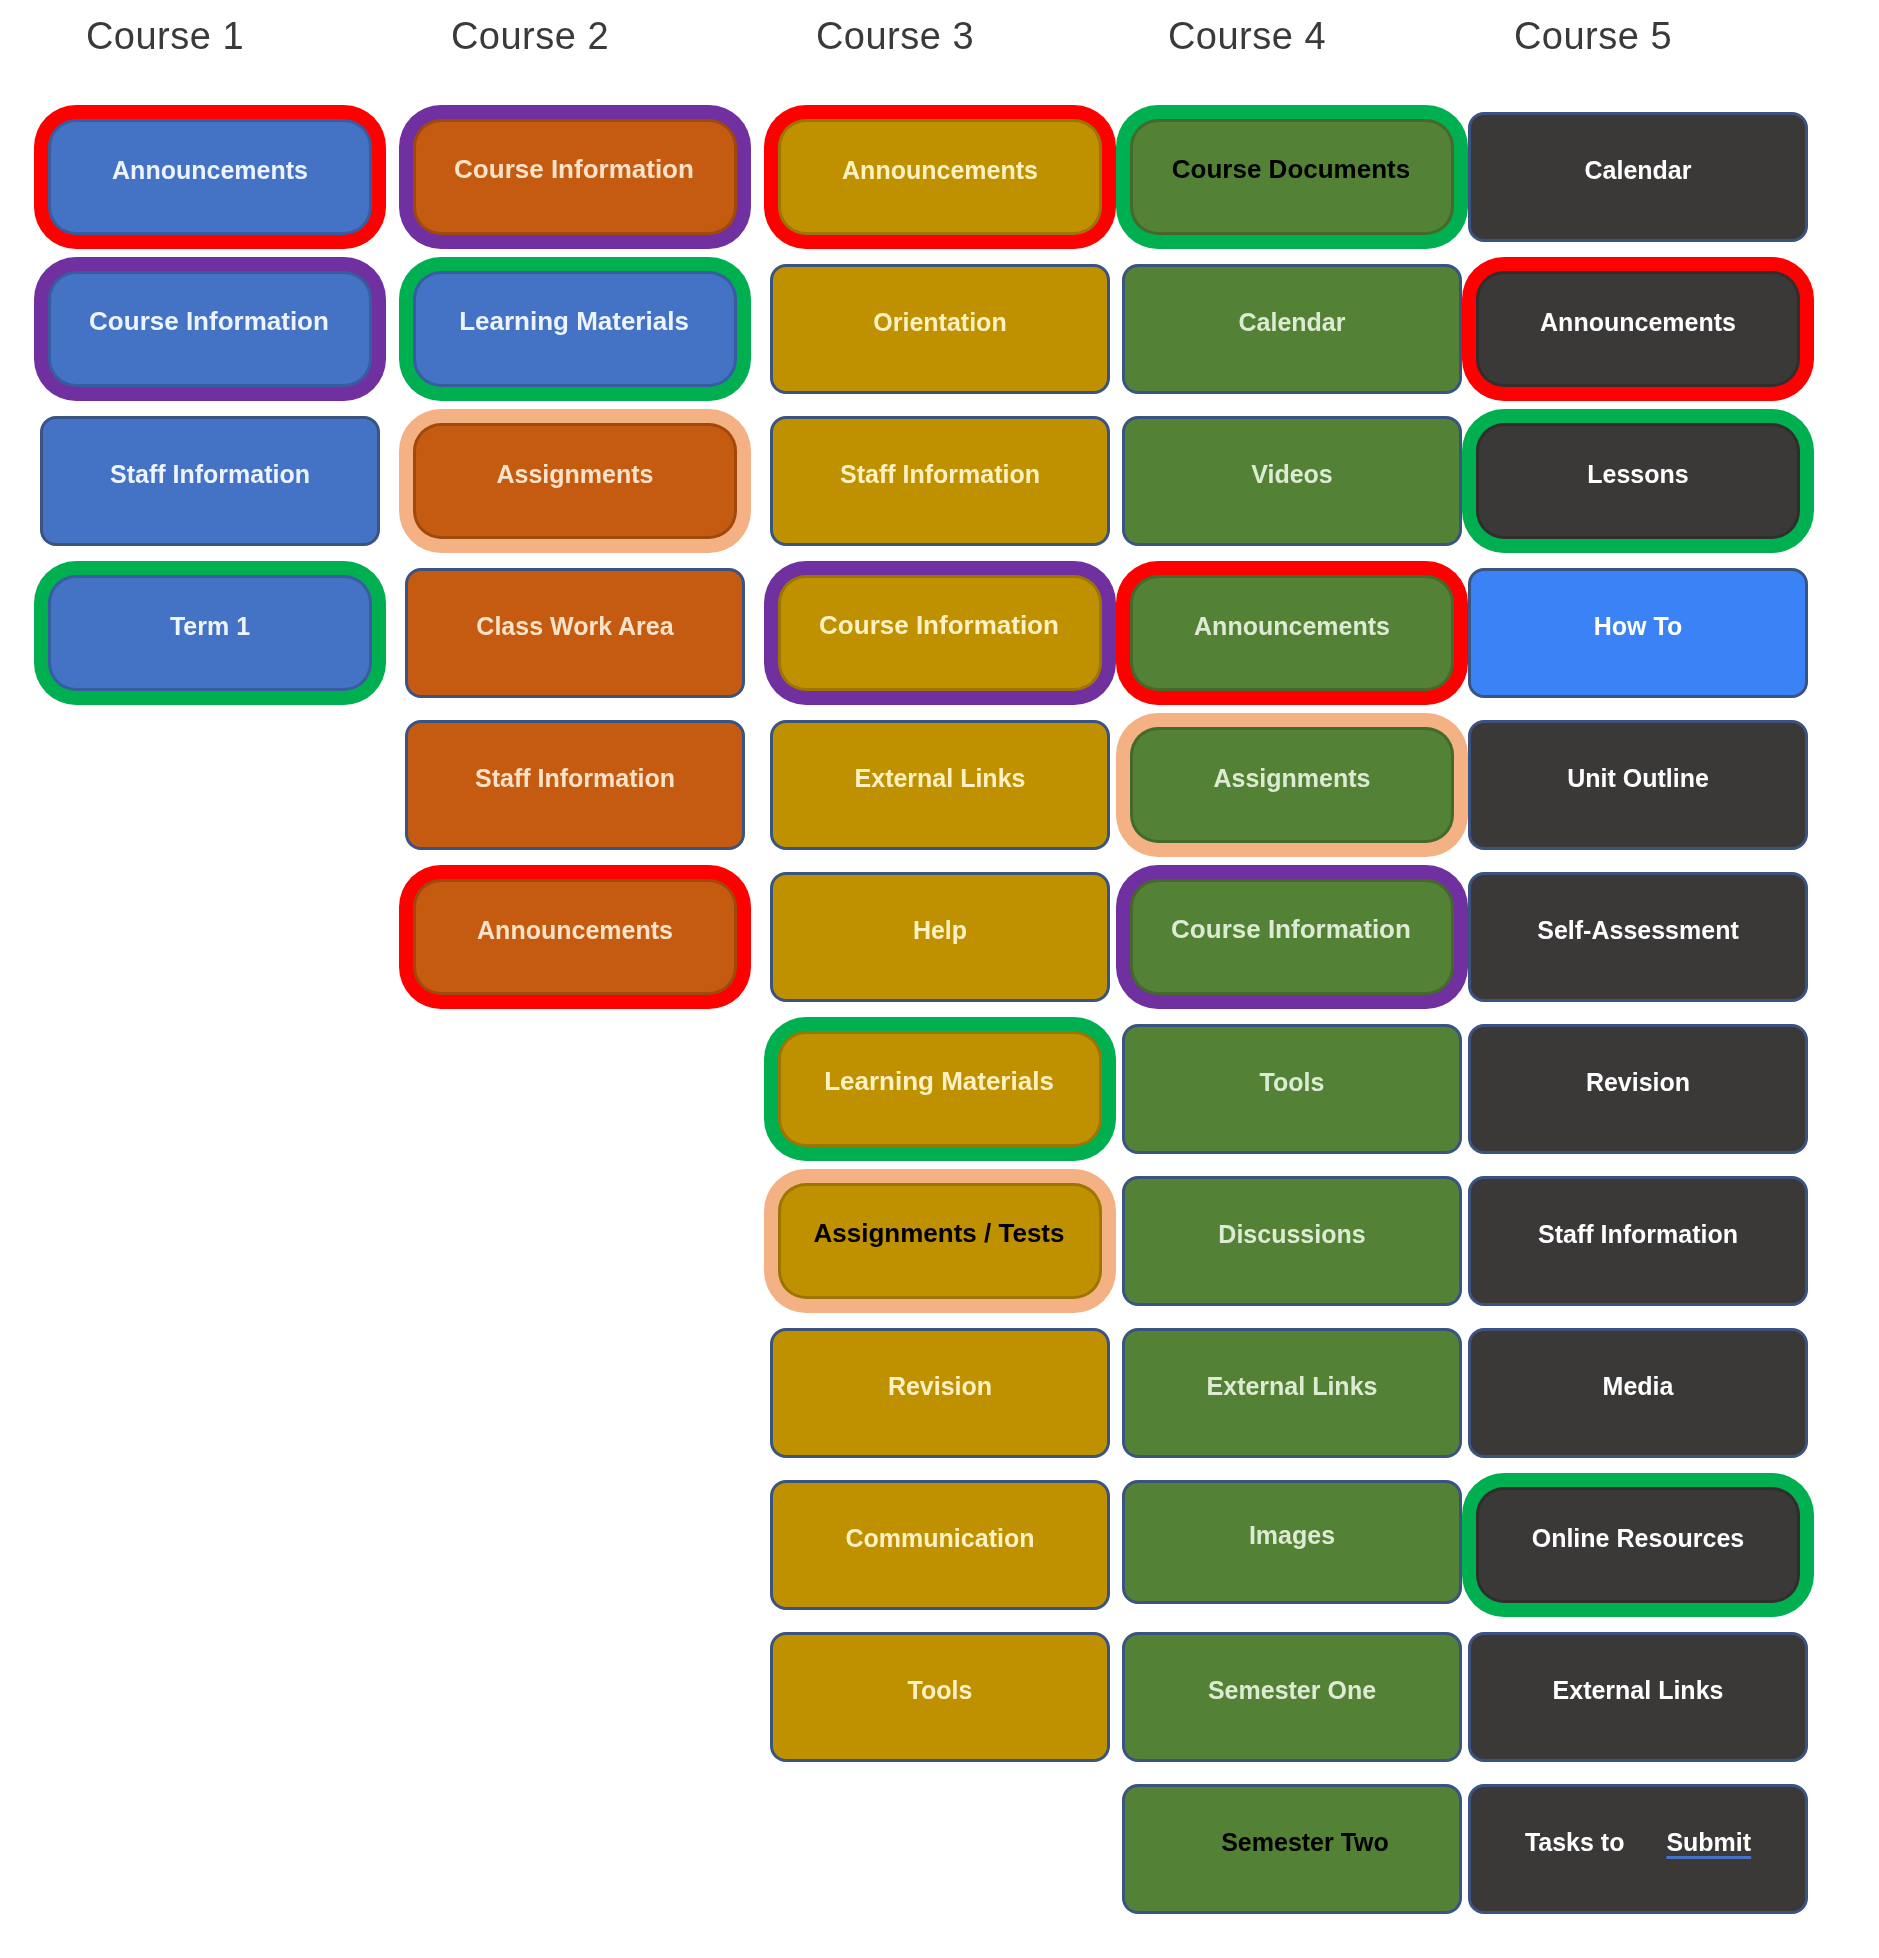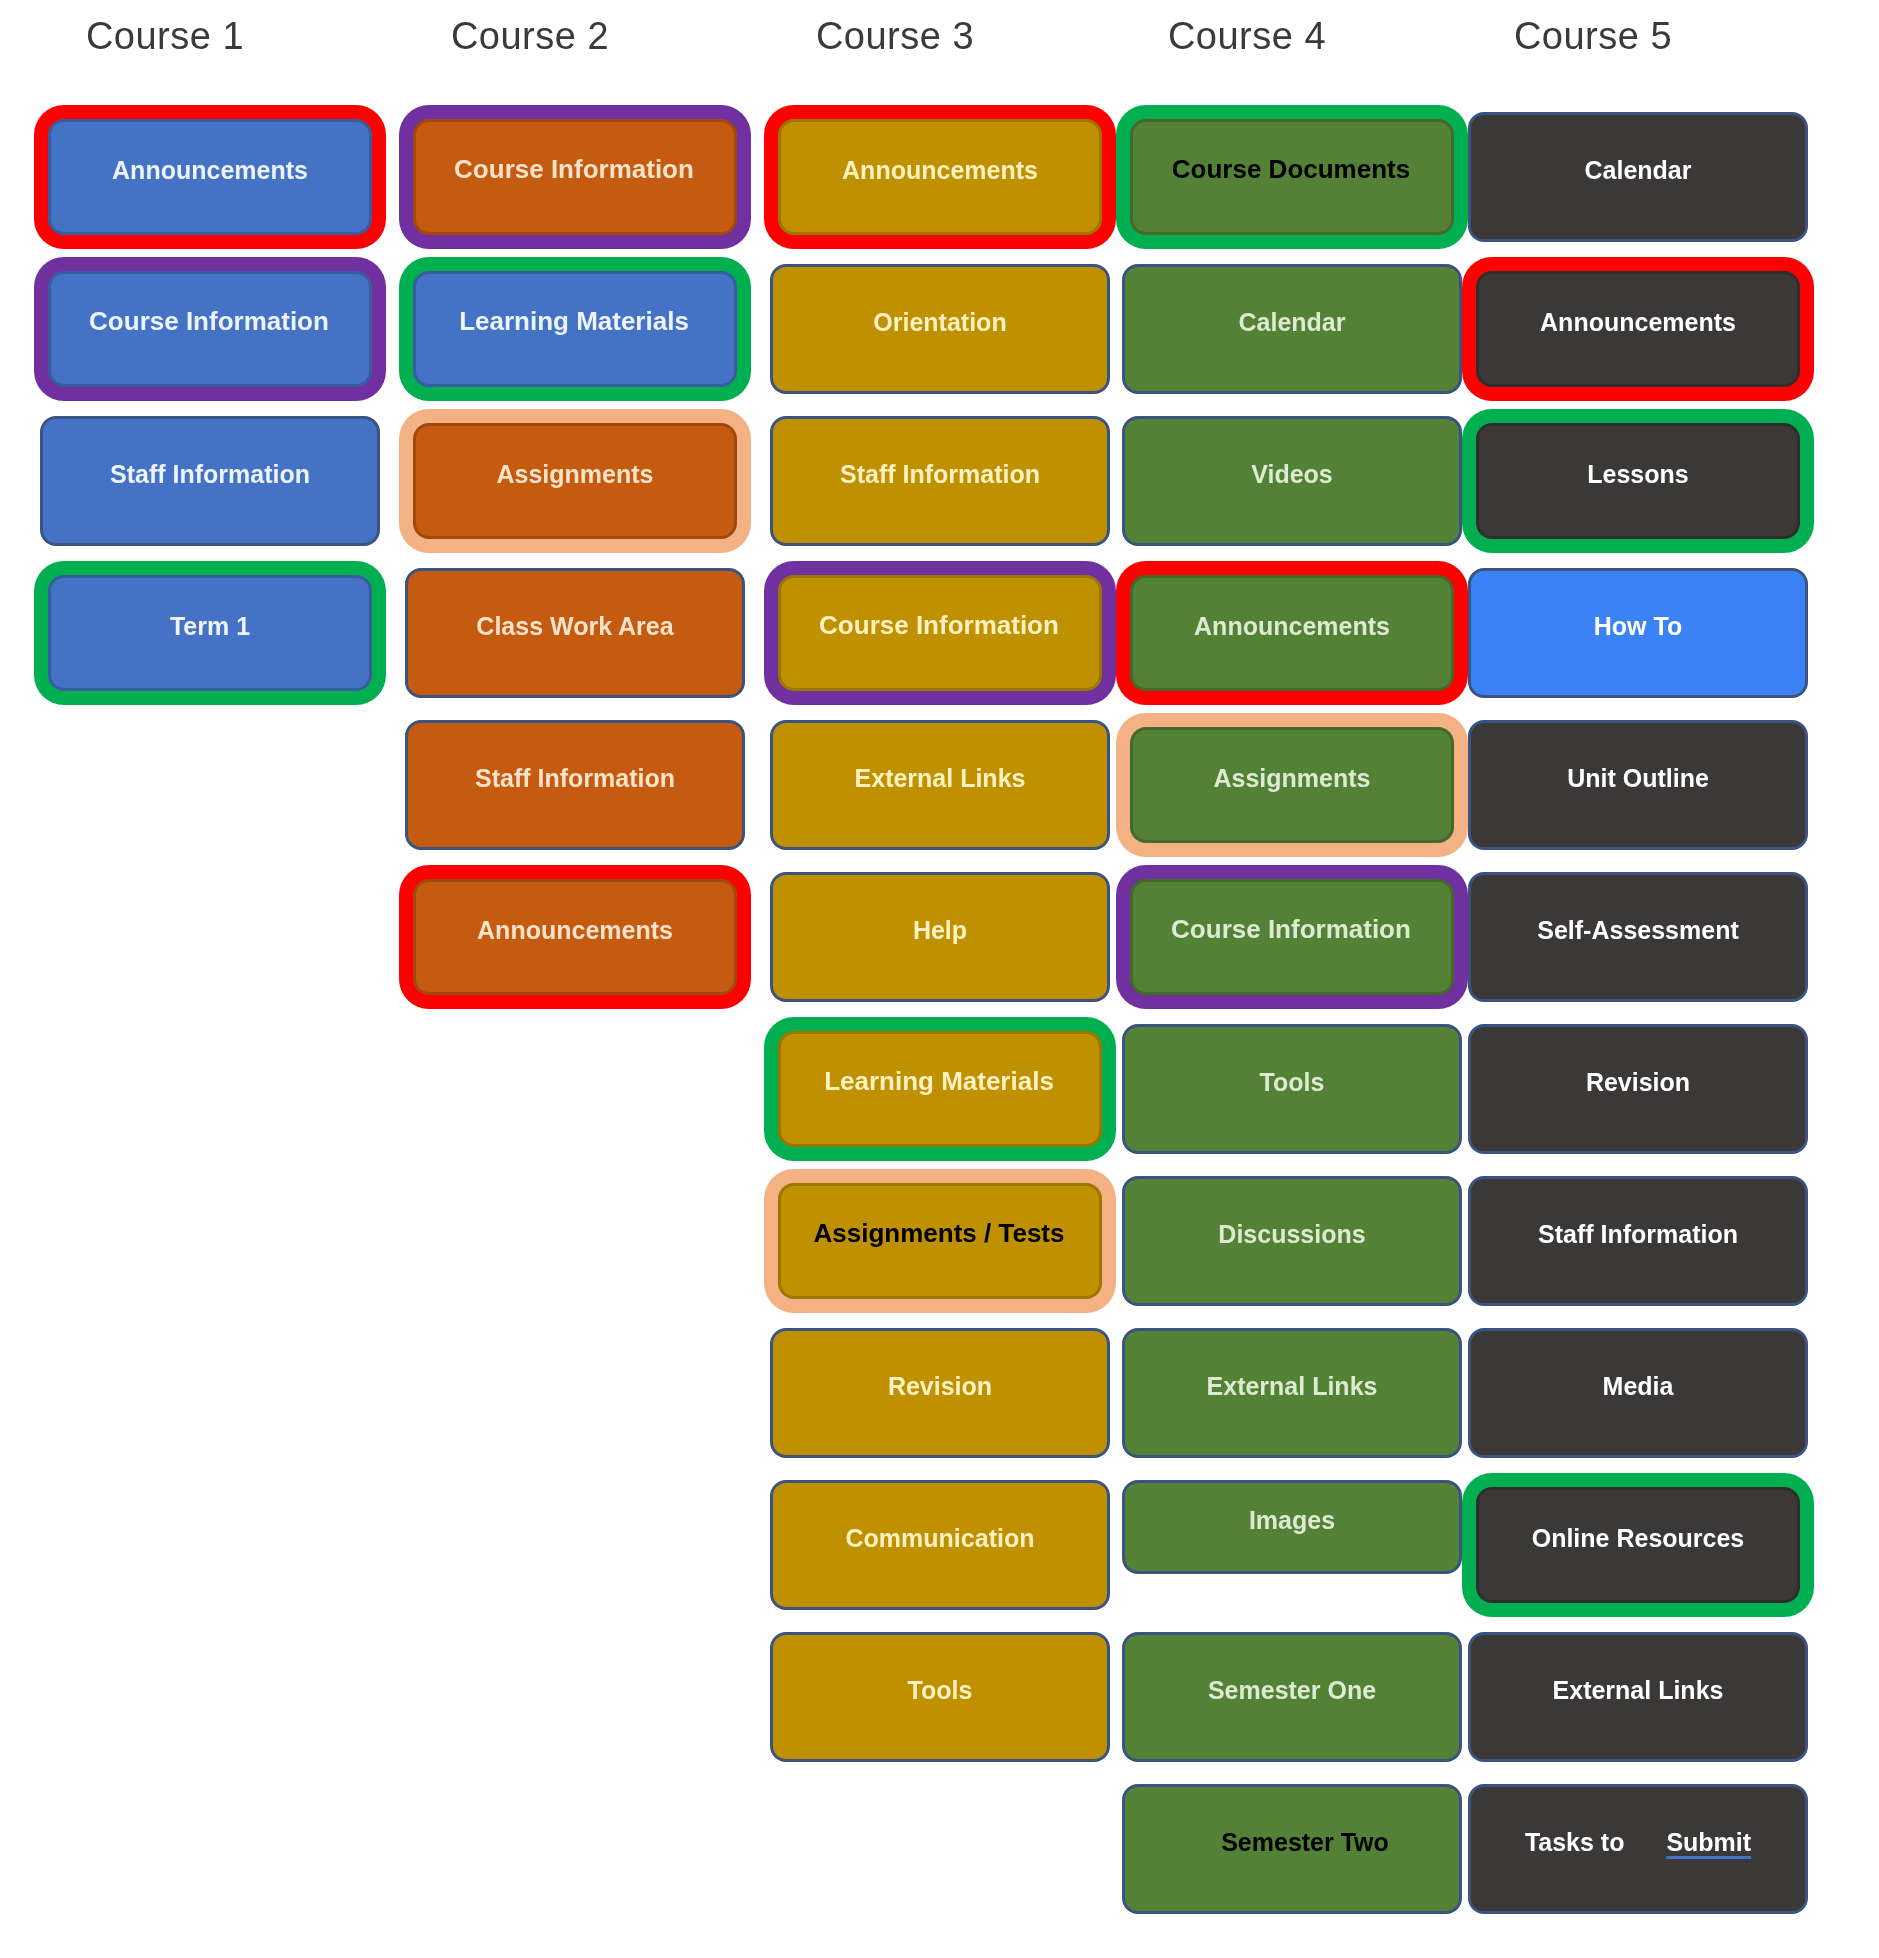--- a/index.html
+++ b/index.html
@@ -33,21 +33,21 @@
     align-items: center;
     justify-content: center;
     text-align: center;
     font-weight: bold;
     font-size: 25px;
     padding: 0 14px 14px 14px;
     border: 3px solid #3a5380;
     line-height: 1.05;
   }
   .box.small { font-size: 26px; padding-left: 12px; }
-  .box.highlighted { border-color: rgba(0,0,0,0.18); }
+  .box.highlighted { border-color: rgba(0,0,0,0.18); border-radius: 28px; }
   .underline-blue {
     text-decoration: underline;
     text-decoration-thickness: 3px;
     text-underline-offset: 5px;
   }
 </style>
 </head>
 <body>
 
 <div id="canvas">
@@ -138,21 +138,21 @@
     </div>
     <div class="box" style="background: rgb(83, 129, 53); color: rgb(220, 235, 210); border-color: rgb(58, 83, 128); left: 1122px; top: 1024px; width: 340px; height: 130px;">
       <span>Tools</span>
     </div>
     <div class="box" style="background: rgb(83, 129, 53); color: rgb(220, 235, 210); border-color: rgb(58, 83, 128); left: 1122px; top: 1176px; width: 340px; height: 130px;">
       <span>Discussions</span>
     </div>
     <div class="box" style="background: rgb(83, 129, 53); color: rgb(220, 235, 210); border-color: rgb(58, 83, 128); left: 1122px; top: 1328px; width: 340px; height: 130px;">
       <span>External Links</span>
     </div>
-    <div class="box" style="background: rgb(83, 129, 53); color: rgb(220, 235, 210); border-color: rgb(58, 83, 128); left: 1122px; top: 1480px; width: 340px; height: 94px;">
+    <div class="box" style="background: rgb(83, 129, 53); color: rgb(220, 235, 210); border-color: rgb(58, 83, 128); left: 1122px; top: 1480px; width: 340px; height: 124px;">
       <span>Images</span>
     </div>
     <div class="box" style="background: rgb(83, 129, 53); color: rgb(220, 235, 210); border-color: rgb(58, 83, 128); left: 1122px; top: 1632px; width: 340px; height: 130px;">
       <span>Semester One</span>
     </div>
     <div class="box" style="background: rgb(83, 129, 53); color: #000000; border-color: rgb(58, 83, 128); left: 1122px; top: 1784px; width: 340px; height: 130px; padding-left: 40px;">
       <span>Semester Two</span>
     </div>
     <div class="col-header" style="left: 1423px; width: 340px;">Course 5</div>
     <div class="box" style="background: rgb(59, 56, 56); color: rgb(255, 255, 255); border-color: rgb(58, 83, 128); left: 1468px; top: 112px; width: 340px; height: 130px;">

